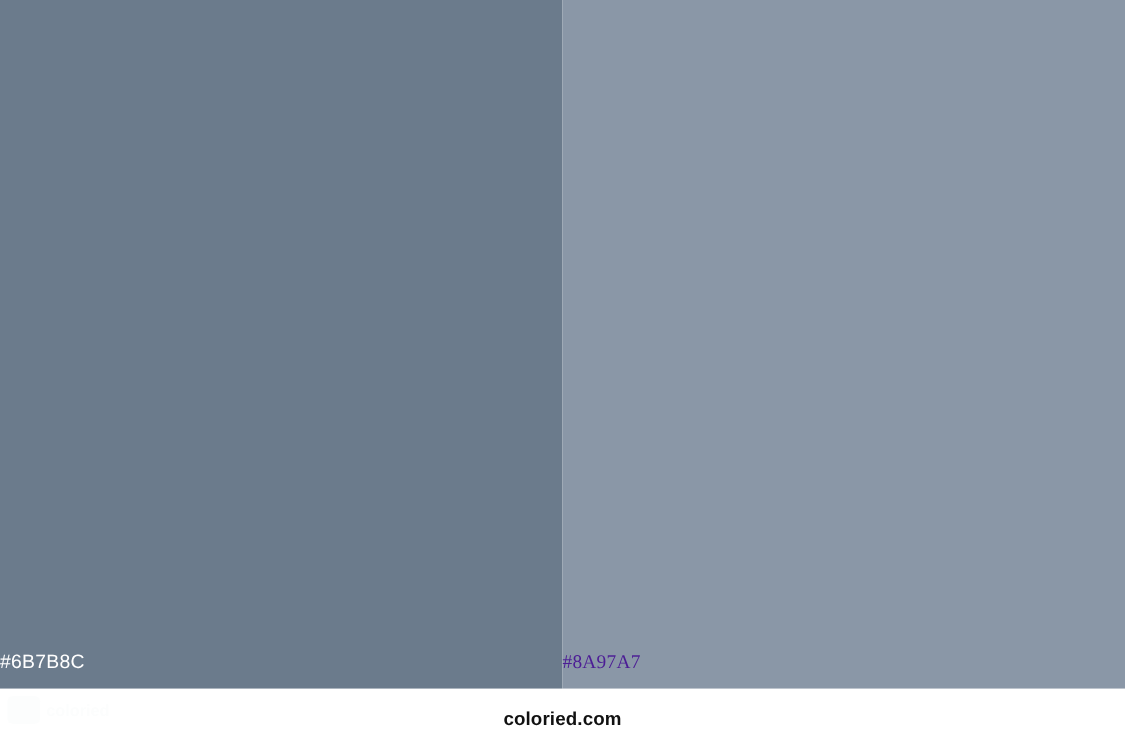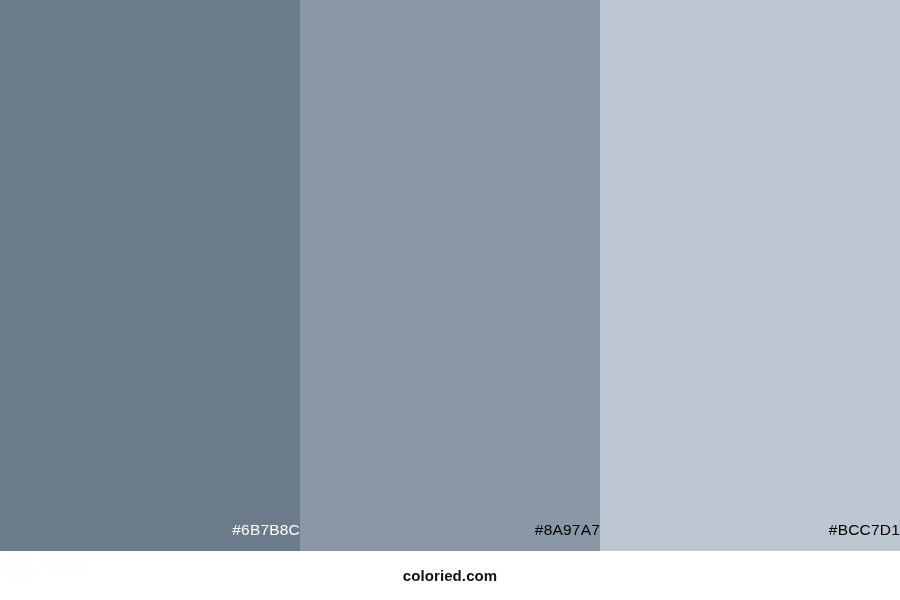--- a/index.html
+++ b/index.html
@@ -36,32 +36,32 @@
     flex: 1 1 20%;
     height: 100%;
     display: flex;
     align-items: flex-end;
     justify-content: center;
   }
 
   .swatch-label {
     display: block;
     width: 100%;
-    text-align: right;
+    text-align: left;
     font-size: 15.5px;
     font-weight: 400;
     letter-spacing: 0.2px;
     line-height: 1;
     padding-bottom: 14px;
     font-family: "Liberation Sans", "DejaVu Sans", sans-serif;
     white-space: nowrap;
   }
 
   .swatch-label.on-dark { color: #ffffff; }
-  .swatch-label.on-light { color: #000000; }
+  .swatch-label.on-light { color: #4c1d95; font-family: Liberation Serif, serif; }
 
   
   .footer {
     position: relative;
     width: 900px;
     height: 49px;
     background: #ffffff;
     display: flex;
     align-items: center;
     justify-content: center;
@@ -113,23 +113,20 @@
 
     <div class="swatch" style="background-color: rgb(107, 123, 140);">
       <span class="swatch-label on-dark">#6B7B8C</span>
     </div>
 
     <div class="swatch" style="background-color: rgb(138, 151, 167);">
       <span class="swatch-label on-light">#8A97A7</span>
     </div>
 
 
-    <div class="swatch" style="background-color: rgb(188, 199, 209);">
-      <span class="swatch-label on-light">#BCC7D1</span>
-    </div>
 
 
   </div>
 
   <div class="footer" style="background-color: rgb(255, 255, 255);">
 
     <div class="footer-watermark">
       <span class="wm-mark" style="background-color: rgb(252, 253, 253);"></span>
       <span class="wm-text" style="color: rgb(252, 253, 253);">coloried</span>
     </div>

